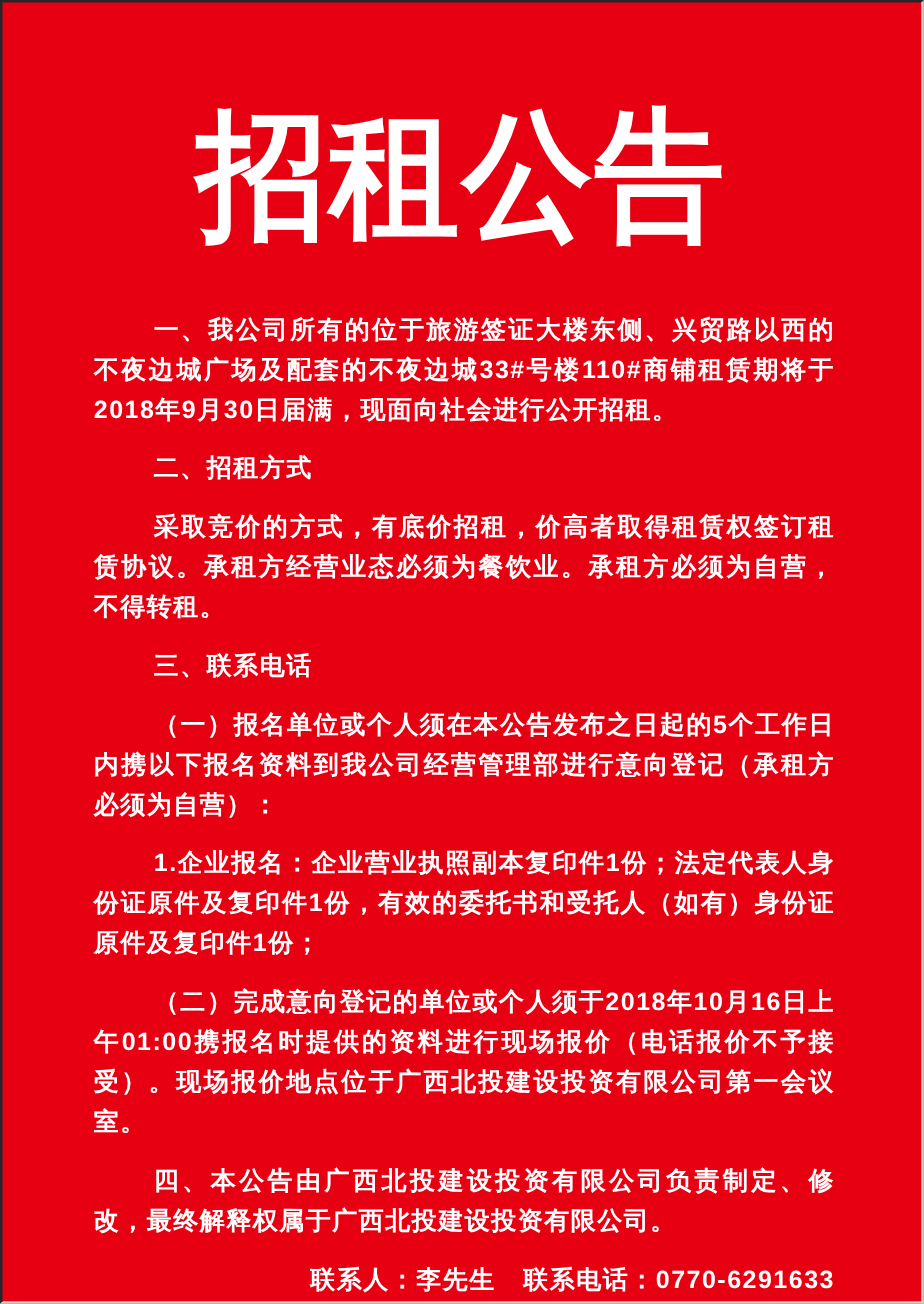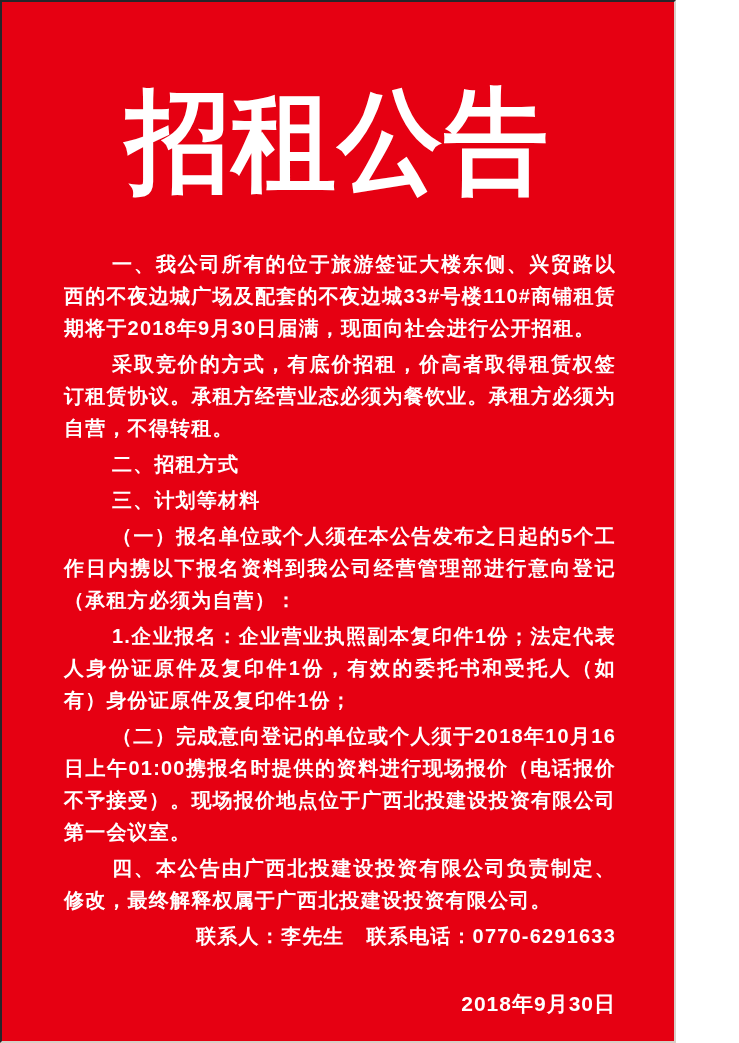--- a/index.html
+++ b/index.html
@@ -2,21 +2,21 @@
 <html lang="zh" style="--bg: #e60012; --fg: #ffffff;"><head>
 <meta charset="utf-8">
 <style>
   html, body {
     margin: 0;
     padding: 0;
     background: #ffffff;
   }
   .page {
     position: relative;
-    width: 676px;
+    width: 739px;
     height: 1043px;
     box-sizing: border-box;
     background: var(--bg, #e60012);
     border-top: 2px solid #26262a;
     border-left: 2px solid #26262a;
     border-right: 2px solid #d8cfc8;
     border-bottom: 2px solid #d8cfc8;
     overflow: hidden;
   }
   .poster-title {
@@ -36,21 +36,21 @@
     padding: 0 54px 0 58px;
     color: var(--fg, #ffffff);
     font-family: "Liberation Sans", "DejaVu Sans", sans-serif;
     font-weight: bold;
     font-size: 20px;
     line-height: 32px;
     letter-spacing: 1.2px;
     text-align: justify;
   }
   .notice-body p {
-    margin: 4px;
+    margin: 15px;
     text-indent: 2.4em;
   }
   .contact-line {
     margin: 0;
     padding-left: 2.4em;
     text-align: right;
   }
   .contact-line .phone-label {
     margin-left: 1.1em;
   }
@@ -81,23 +81,23 @@
 <body>
 
 <div class="page">
 
   <h1 class="poster-title">招租公告</h1>
 
   <div class="notice-body">
 
     <div>
         <p>一、我公司所有的位于旅游签证大楼东侧、兴贸路以西的不夜边城广场及配套的不夜边城33#号楼110#商铺租赁期将于2018年9月30日届满，现面向社会进行公开招租。</p>
+        <p>二、招租方式</p>
         <p>采取竞价的方式，有底价招租，价高者取得租赁权签订租赁协议。承租方经营业态必须为餐饮业。承租方必须为自营，不得转租。</p>
-        <p>二、招租方式</p>
-        <p>三、计划等材料</p>
+        <p>三、联系电话</p>
         <p>（一）报名单位或个人须在本公告发布之日起的5个工作日内携以下报名资料到我公司经营管理部进行意向登记（承租方必须为自营）：</p>
         <p>1.企业报名：企业营业执照副本复印件1份；法定代表人身份证原件及复印件1份，有效的委托书和受托人（如有）身份证原件及复印件1份；</p>
         <p>（二）完成意向登记的单位或个人须于2018年10月16日上午01:00携报名时提供的资料进行现场报价（电话报价不予接受）。现场报价地点位于广西北投建设投资有限公司第一会议室。</p>
         <p>四、本公告由广西北投建设投资有限公司负责制定、修改，最终解释权属于广西北投建设投资有限公司。</p>
       </div>
 
     <p class="contact-line">
       <span>联系人：</span><span>李先生</span><span class="phone-label">联系电话：</span><span>0770-6291633</span>
     </p>
   </div>

